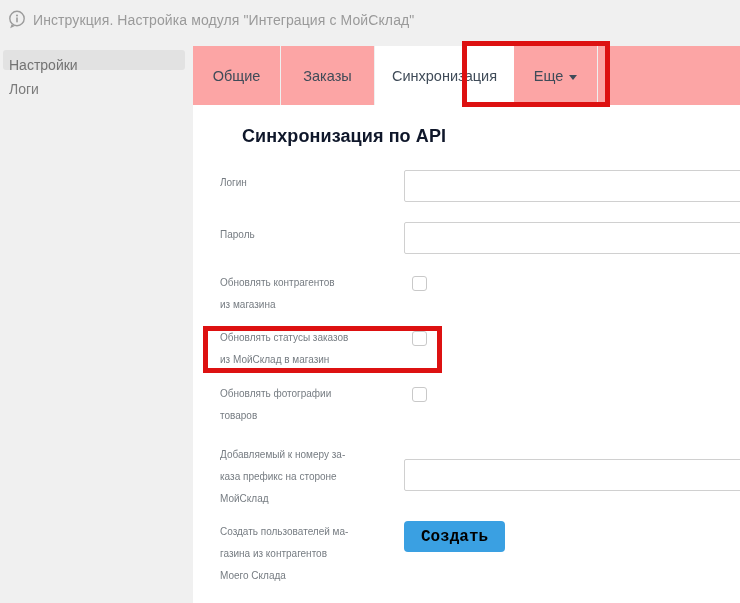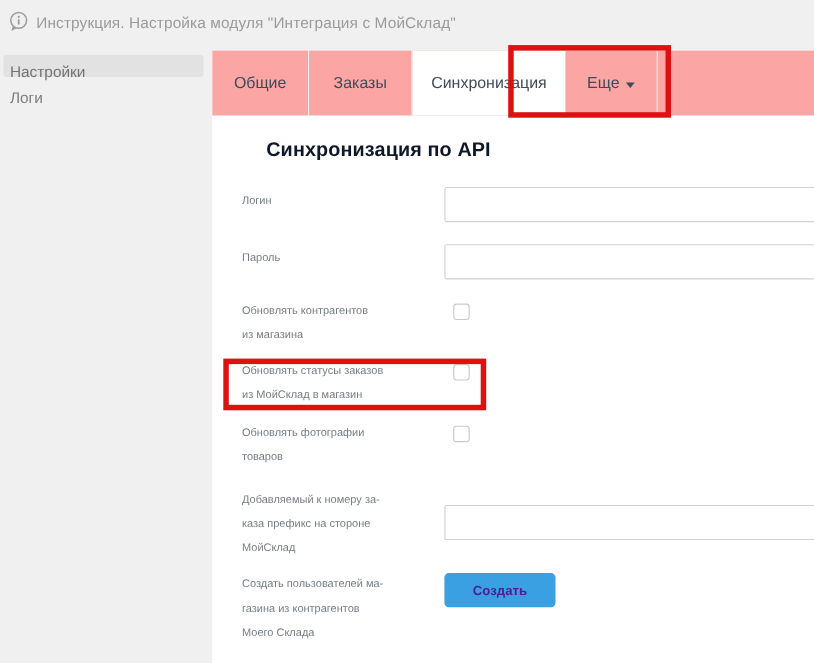--- a/index.html
+++ b/index.html
@@ -78,22 +78,22 @@
     font-family: "Liberation Sans", sans-serif;
   }
   .checkbox {
     position: absolute; left: 219px; width: 15px; height: 15px;
     border: 1px solid #c9c9c9; border-radius: 3px; background: #fff;
     cursor: pointer;
   }
   .btn {
     position: absolute; left: 211px; width: 101px; height: 31px;
     background: #3aa0e2; border: none; border-radius: 4px;
-    color: #4c1d95; font-size: 12px; font-weight: 700;
-    font-family: Liberation Sans, sans-serif; cursor: pointer;
+    color: #000000; font-size: 16px; font-weight: 700;
+    font-family: Liberation Mono, monospace; cursor: pointer;
   }
 
   
   .r0-lbl { top: 126px; } .r0-inp { top: 124px; }
   .r1-lbl { top: 178px; } .r1-inp { top: 176px; }
   .r2-lbl { top: 226px; } .r2-chk { top: 230px; }
   .r3-lbl { top: 281px; } .r3-chk { top: 285px; }
   .r4-lbl { top: 337px; } .r4-chk { top: 341px; }
   .r5-lbl { top: 398px; } .r5-inp { top: 413px; }
   .r6-lbl { top: 475px; } .r6-btn { top: 475px; }

